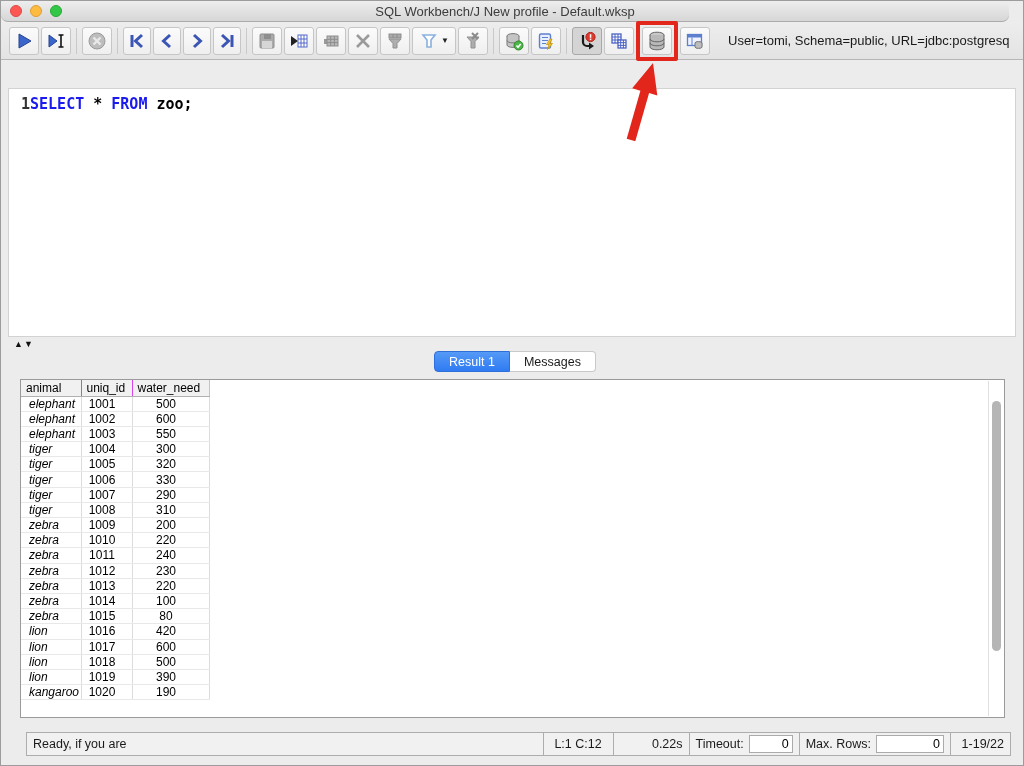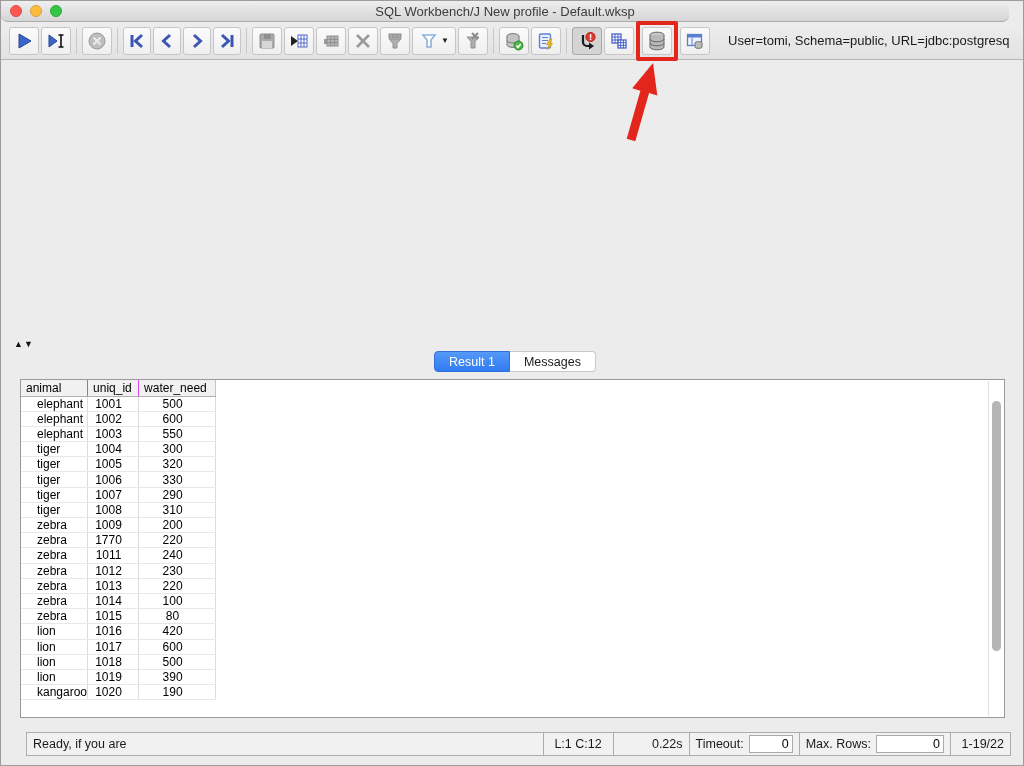--- a/index.html
+++ b/index.html
@@ -61,21 +61,21 @@
   
   .panel { position:absolute; left:20px; top:379px; width:985px; height:339px; background:#ffffff;
     border:1px solid #9a9a9a; overflow:hidden; }
   table.grid { border-collapse:collapse; table-layout:fixed; font-size:12px; color:#000; }
   table.grid th { width:60px; height:16px; background:#f1f1f1; font-weight:normal; text-align:left;
     padding:0 0 0 5px; border-right:1px solid #d946ef; border-bottom:1px solid #b0b0b0; }
   table.grid th.c2 { width:51px; }
   table.grid th.c3 { width:77px; border-right:1px solid #c4c4c4; }
   table.grid td { height:15.2px; border-right:1px solid #dcdcdc; border-bottom:1px solid #e8e8e8;
     overflow:hidden; white-space:nowrap; }
-  td.c-text { padding-left:16px; }
+  td.c-text { padding-left:8px;font-style:italic; }
   td.c-num { text-align:center; padding-right:9px; }
   .vscroll { position:absolute; top:1px; right:1px; bottom:1px; width:15px; background:#ffffff;
     border-left:1px solid #e0e0e0; }
   .vthumb { position:absolute; top:20px; left:3px; width:9px; height:250px; border-radius:5px; background:#b5b5b5; }
 
   
   .statusbar { position:absolute; left:13px; right:13px; top:732px; height:16px; display:flex;padding-left:13px; }
   .seg { border:1px solid #adadad; background:#f1f1f1; height:24px; line-height:22px;
     font-size:12.5px; color:#1a1a1a; padding:0 6px; white-space:nowrap; display:flex; align-items:center; }
   .seg + .seg { border-left:none; }
@@ -243,20 +243,21 @@
           <rect x="2.5" y="3.5" width="14" height="3" fill="#5d7fd0"></rect>
           <line x1="7" y1="6.5" x2="7" y2="14.5" stroke="#5d7fd0"></line>
           <ellipse cx="13.5" cy="12" rx="3.5" ry="1.4" fill="#bdbdbd" stroke="#777"></ellipse>
           <path d="M10,12 v4 a3.5,1.4 0 0 0 7,0 v-4" fill="#bdbdbd" stroke="#777"></path>
         </svg>
     </div>
     <div class="conninfo">User=tomi, Schema=public, URL=jdbc:postgresq</div>
   </div>
 
 
+  <div class="editor"><span class="lineno">1</span><span class="kw">SELECT</span><span class="code"> * </span><span class="kw">FROM</span><span class="code"> zoo;</span></div>
 
   <div class="splitter">▲▼</div>
 
   <div class="tabbar2">
     <div class="tabgroup">
       <div class="tab first active">Result 1</div>
       <div class="tab last">Messages</div>
     </div>
   </div>
 
@@ -310,21 +311,21 @@
             <td class="c-num">1008</td>
             <td class="c-num">310</td>
           </tr>
           <tr>
             <td class="c-text">zebra</td>
             <td class="c-num">1009</td>
             <td class="c-num">200</td>
           </tr>
           <tr>
             <td class="c-text">zebra</td>
-            <td class="c-num">1770</td>
+            <td class="c-num">1010</td>
             <td class="c-num">220</td>
           </tr>
           <tr>
             <td class="c-text">zebra</td>
             <td class="c-num">1011</td>
             <td class="c-num">240</td>
           </tr>
           <tr>
             <td class="c-text">zebra</td>
             <td class="c-num">1012</td>

